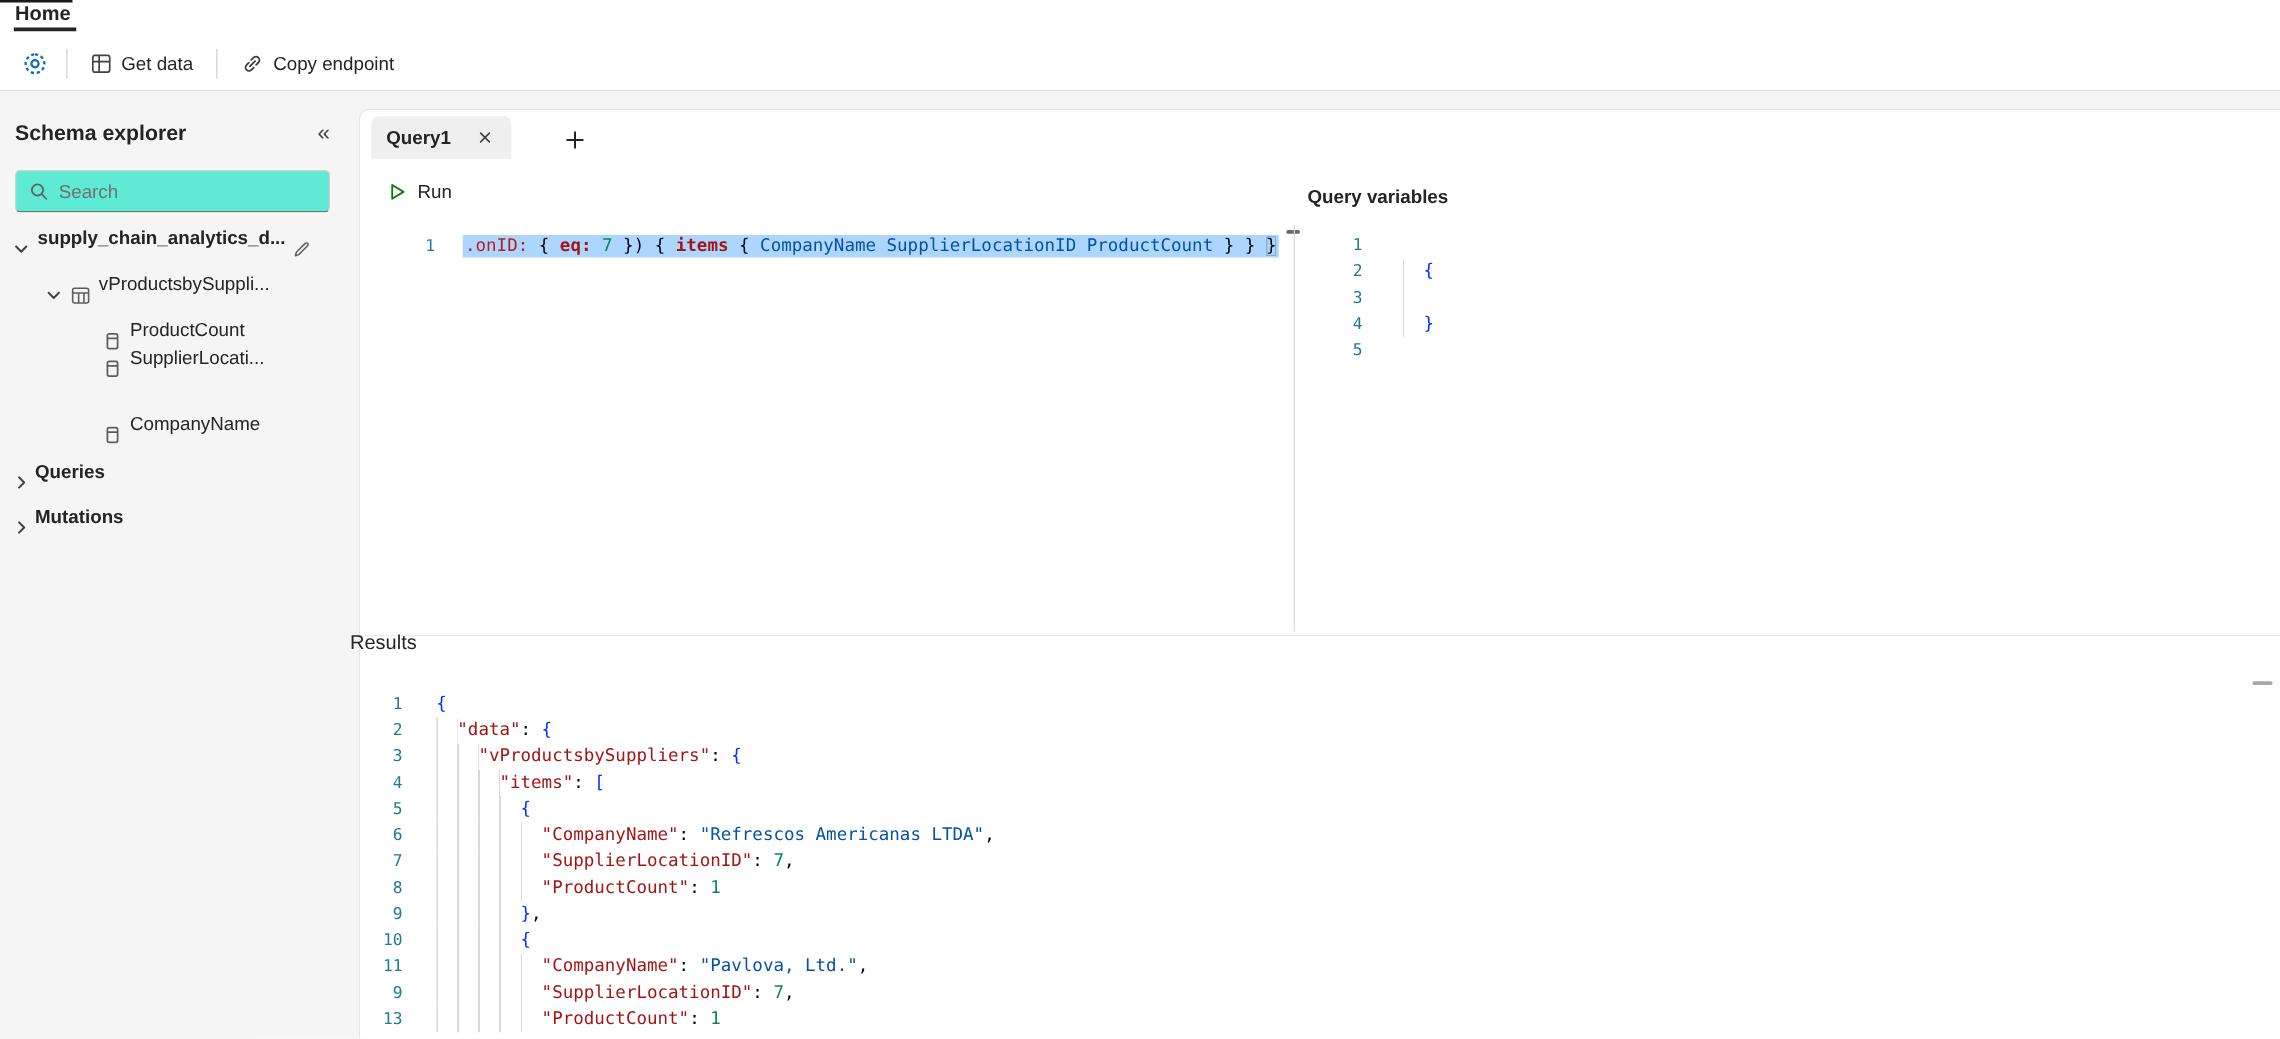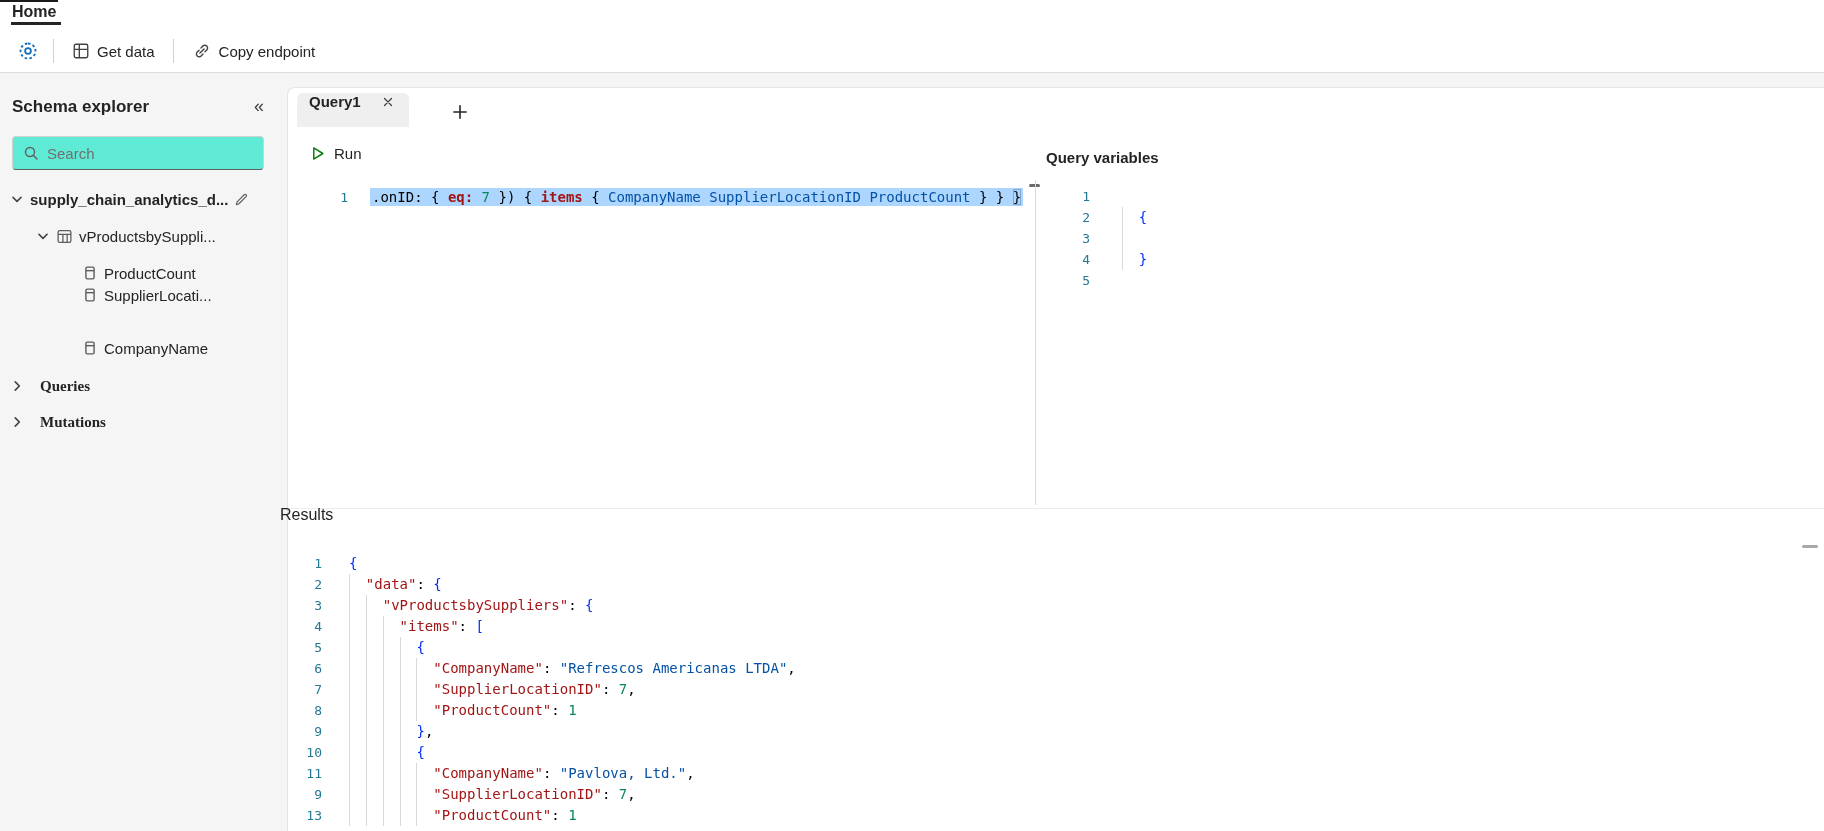--- a/index.html
+++ b/index.html
@@ -28,57 +28,57 @@
   
   .sb-title { position:absolute; left:12px; top:97px; font-size:17px; font-weight:600; }
   .sb-collapse { position:absolute; left:246px; top:93px; font-size:18px; color:#424242;
     cursor:pointer; width:26px; height:26px; text-align:center; line-height:26px; border-radius:4px; }
   .search-box { position:absolute; left:12px; top:136px; width:252px; height:34px; background:#5eead4;
     border:1px solid #d1d1d1; border-bottom:1px solid #616161; border-radius:4px;
     display:flex; align-items:center; gap:8px; padding:0 10px; }
   .search-box input { flex:1; border:none; outline:none; background:transparent; font-size:15px;
     color:#424242; font-family:"Liberation Sans",sans-serif; }
   .search-box input::placeholder { color:#707070; }
-  .tree-row { position:absolute; left:4px; width:276px; height:34px; display:flex; align-items:center;
+  .tree-row { position:absolute; left:4px; width:276px; height:34px; display:flex; 
     border-radius:4px; cursor:pointer; font-size:15px; }
   .tree-row .lbl { white-space:nowrap; overflow:hidden; }
   .tr-root { top:182px; padding-left:6px; gap:6px; font-weight:700; }
   .tr-table { top:219px; padding-left:32px; gap:6px; }
   .tr-f1 { top:256px; } .tr-f2 { top:278px; } .tr-f3 { top:331px; }
   .tr-field { padding-left:80px; gap:8px; }
   .tr-grp1 { top:369px; } .tr-grp2 { top:405px; }
-  .tr-group { padding-left:6px; gap:16px; font-weight:600;font-family:Liberation Serif, serif; }
+  .tr-group { padding-left:6px; gap:4px; font-weight:600; }
   .icn { display:inline-flex; align-items:center; justify-content:center; flex:none; }
 
   
   .card { position:absolute; left:287px; top:87px; width:1537px; height:744px; background:#fff;
     border:1px solid #e5e5e5; border-right:none; border-bottom:none; border-radius:8px 0 0 0; }
 
-  .qtab { position:absolute; left:297px; top:93px; height:34px; display:inline-flex; 
+  .qtab { position:absolute; left:297px; top:93px; height:34px; display:inline-flex; align-items:center;
     padding:0 12px; gap:18px; background:#efefef; border-radius:6px 6px 0 0; cursor:pointer; }
   .qtab .tlabel { font-size:15px; font-weight:600; }
   .tab-close { display:flex; align-items:center; justify-content:center; width:18px; height:18px;
     border-radius:3px; cursor:pointer; }
   .tab-add { position:absolute; left:447px; top:99px; width:26px; height:26px; display:flex;
     align-items:center; justify-content:center; border-radius:4px; cursor:pointer; }
 
   .run-btn { position:absolute; left:305px; top:140px; display:flex; align-items:center; gap:8px;
     height:26px; padding:0 4px; border:none; background:transparent; font-size:15px; color:#242424;
     cursor:pointer; font-family:"Liberation Sans",sans-serif; }
 
   
   .mono { font-family:"DejaVu Sans Mono","Liberation Mono",monospace; font-size:14px; line-height:21px; }
   .ln { height:21px; line-height:21px; color:#237893; text-align:right; font-size:13px; }
   .code-line { position:relative; height:21px; white-space:pre; color:#000; }
   .guides { position:absolute; left:0; top:0; height:21px;
     background:repeating-linear-gradient(to right,#d9d9d9 0 1px,transparent 1px 2ch); }
 
   .tk-key { color:#a31515; } .tk-str { color:#0451a5; } .tk-num { color:#098658; }
   .tk-brk { color:#0431fa; } .tk-pln,.tk-ws { color:#000; }
-  .tk-gqa { color:#000000; } .tk-gqk { color:#a31515;font-weight:bold; } .tk-gqf { color:#0451a5; }
+  .tk-gqa { color:#b91c1c; } .tk-gqk { color:#a31515;font-weight:bold; } .tk-gqf { color:#0451a5; }
   .tk-brkm { color:#000; background:#add6ff; box-shadow:inset 0 0 0 1px #7fa9d4; }
 
   .qe-ln { position:absolute; left:312px; top:187px; width:36px; }
   .qe-code { position:absolute; left:370px; top:187px; width:664px; overflow:hidden; cursor:text; }
   .sel { background:#add6ff; padding:1px 2px; }
 
   .sash-dash { position:absolute; left:1029px; top:184px; width:11px; height:3px; background:#6a6a6a; border-radius:2px; }
   .v-divider { position:absolute; left:1035px; top:180px; width:1px; height:325px; background:#d9d9d9; cursor:col-resize; }
 
   .qv-title { position:absolute; left:1046px; top:149px; font-size:15px; font-weight:600; }

